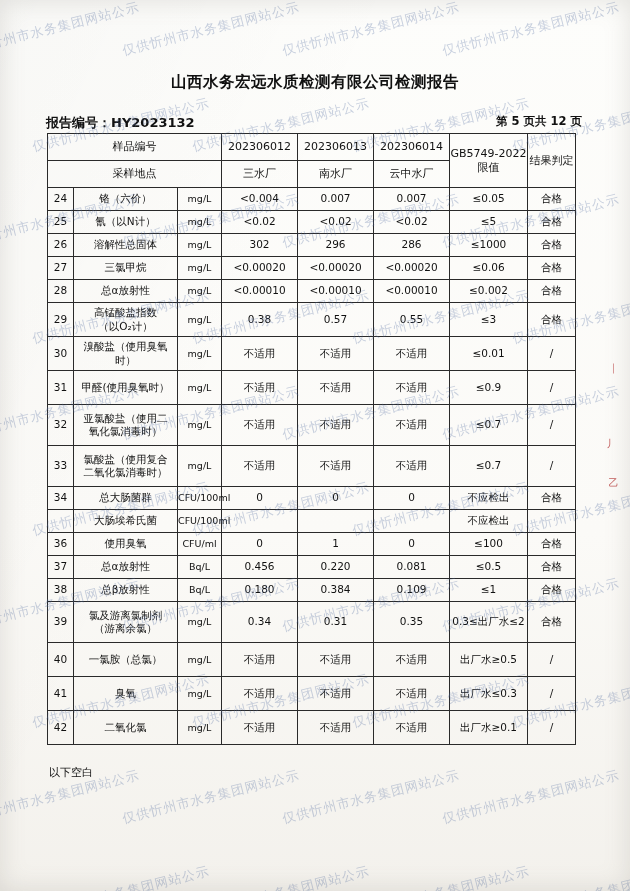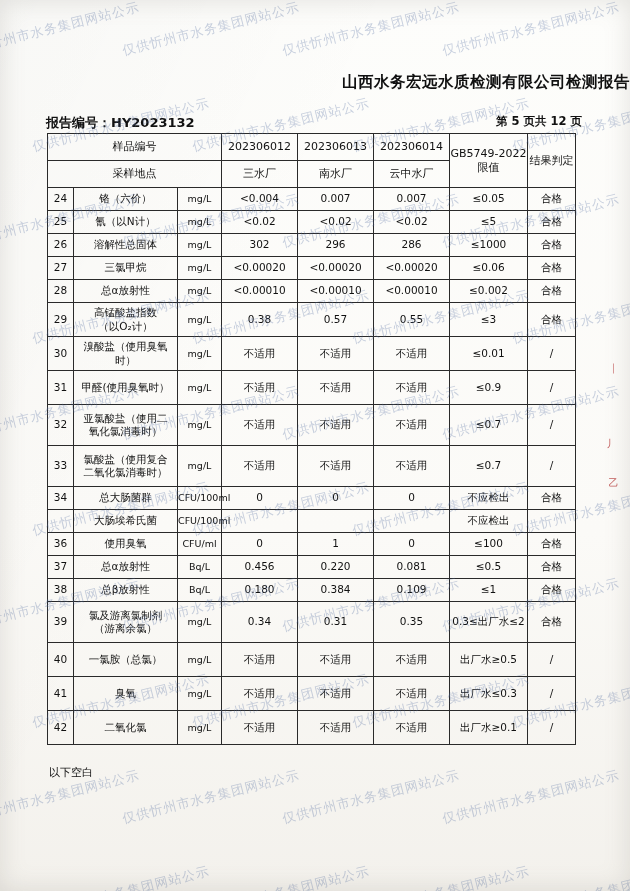--- a/index.html
+++ b/index.html
@@ -48,21 +48,21 @@
     font-family: "DejaVu Sans", "Liberation Sans", sans-serif;
     letter-spacing: 1px;
   }
 
   
   .doc-title {
     position: absolute;
     top: 72px;
     left: 0;
     width: 630px;
-    text-align: right;
+    text-align: center;
     font-size: 15.5px;
     font-weight: bold;
     color: #101010;
     letter-spacing: 0.5px;
     z-index: 20;
   }
   .report-no {
     position: absolute;
     top: 114px;
     left: 46px;

